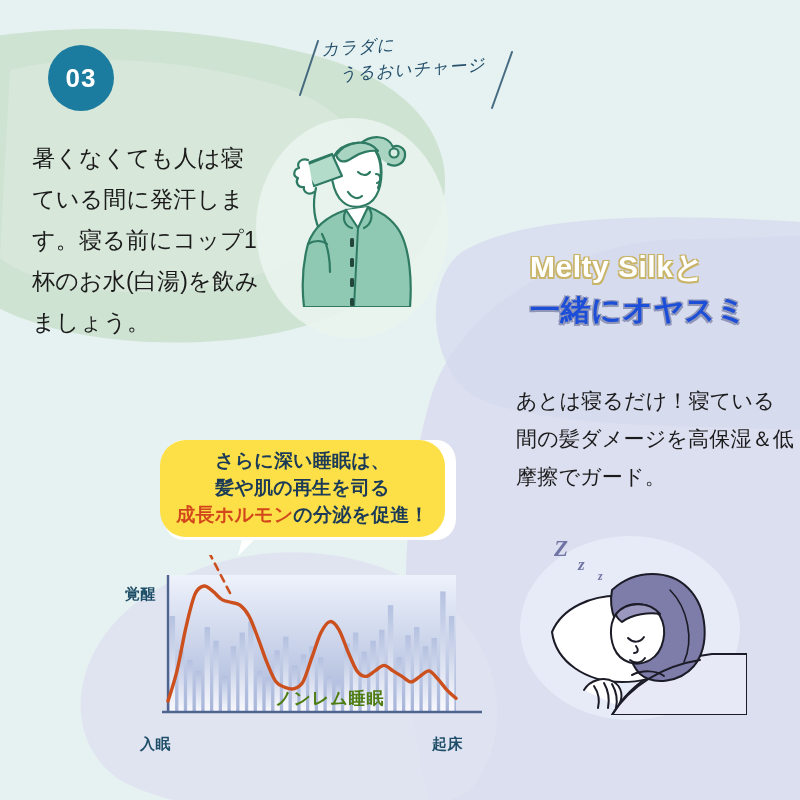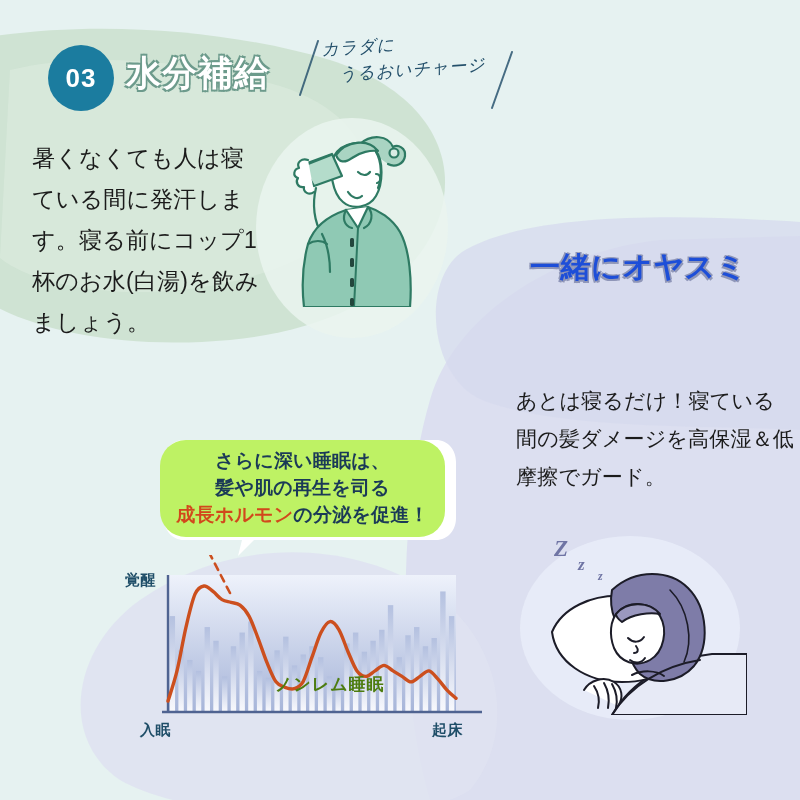--- a/index.html
+++ b/index.html
@@ -58,30 +58,30 @@
     position:absolute;left:322px;top:30px;width:180px;
     color:#24506b;font-size:17px;line-height:1.55;
     font-family:"DejaVu Serif",serif;font-style:italic;
     transform:rotate(-4deg);letter-spacing:1px;
   }
   #handnote .l2{display:block;margin-left:16px;}
 
   
   #bubble{
     position:absolute;left:160px;top:440px;width:285px;height:97px;
-    background:#bef264;border-radius:26px;
+    background:#fde047;border-radius:26px;
     display:flex;flex-direction:column;align-items:center;justify-content:center;
     text-align:center;
   }
   #bubble .bl{font-size:19px;line-height:1.42;color:#1b3a57;font-weight:bold;letter-spacing:0.2px;}
   #bubble .hl{color:#d2481c;}
 
   
   #chart{position:absolute;left:110px;top:555px;width:400px;height:200px;}
-  .chart-label{position:absolute;color:#1f4e68;font-size:15px;font-weight:bold;letter-spacing:0.5px;}
+  .chart-label{position:absolute;color:#1f4e68;font-size:15px;font-weight:bold;letter-spacing:0.5px;margin-top:14px;}
   #lbl-awake{left:15px;top:16px;}
   #lbl-sleep-start{left:30px;top:166px;}
   #lbl-wake-up{left:322px;top:166px;}
   #lbl-nonrem{left:165px;top:118px;color:#4d7c0f;font-size:17px;font-weight:bold;letter-spacing:1px;}
 </style>
 </head>
 <body>
 
 <div id="page">
 
@@ -124,21 +124,20 @@
 
         <ellipse cx="630" cy="628" rx="110" ry="92" fill="#e8ecf8" opacity="0.9"></ellipse>
 
         <line x1="318" y1="41" x2="300" y2="95" stroke="#2b5570" stroke-width="2" stroke-linecap="round" opacity="0.85"></line>
         <line x1="512" y1="52" x2="492" y2="108" stroke="#2b5570" stroke-width="2" stroke-linecap="round" opacity="0.85"></line>
       </g>
     </svg>
   </div>
 
   <div class="badge" id="badge-03">03</div>
-  <div class="head-title" id="title-03">水分補給</div>
 
   <div id="handnote">
     <span>カラダに</span>
     <span class="l2">うるおいチャージ</span>
   </div>
 
   <div class="body-text" id="body-03">暑くなくても人は寝ている間に発汗します。寝る前にコップ1杯のお水(白湯)を飲みましょう。</div>
 
   <svg style="position:absolute;left:272px;top:122px;width:160px;height:185px;" viewBox="0 0 160 185">
     <g fill="none" stroke="#2e7a63" stroke-width="2.2" stroke-linecap="round" stroke-linejoin="round">
@@ -182,20 +181,21 @@
       <g fill="#23463c" stroke="none">
         <rect x="78" y="116" width="4" height="9" rx="1.6"></rect>
         <rect x="78" y="136" width="4" height="9" rx="1.6"></rect>
         <rect x="78" y="156" width="4" height="9" rx="1.6"></rect>
         <rect x="78" y="176" width="4" height="8" rx="1.6"></rect>
       </g>
     </g>
   </svg>
 
   <div id="title-04">
+    <span>Melty Silkと</span>
     <span class="ln2">一緒にオヤスミ</span>
   </div>
   <div class="body-text" id="body-04">あとは寝るだけ！寝ている間の髪ダメージを高保湿＆低摩擦でガード。</div>
 
   <svg style="position:absolute;left:512px;top:520px;width:235px;height:195px;" viewBox="0 0 235 195">
 
     <g fill="#6f74a4" font-family="Liberation Serif, serif" font-style="italic" font-weight="bold">
       <text x="42" y="36" font-size="23">Z</text>
       <text x="66" y="50" font-size="17">z</text>
       <text x="86" y="60" font-size="12">z</text>

